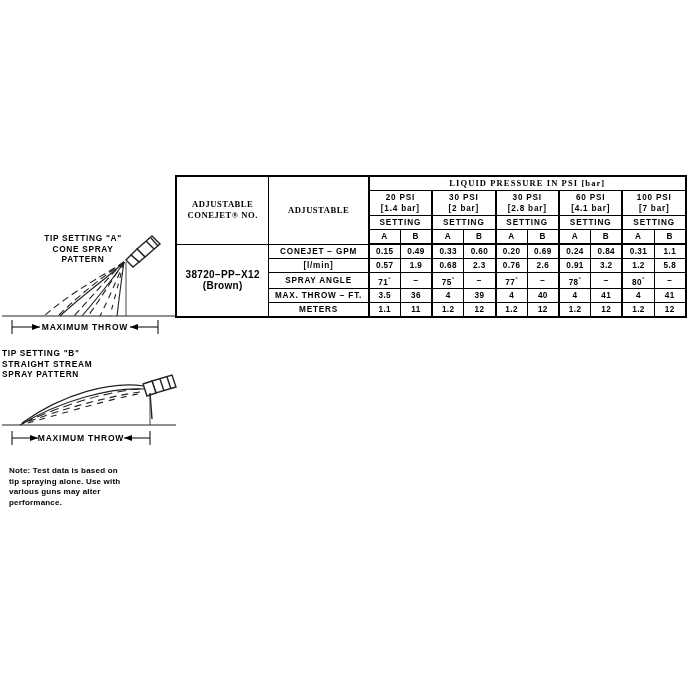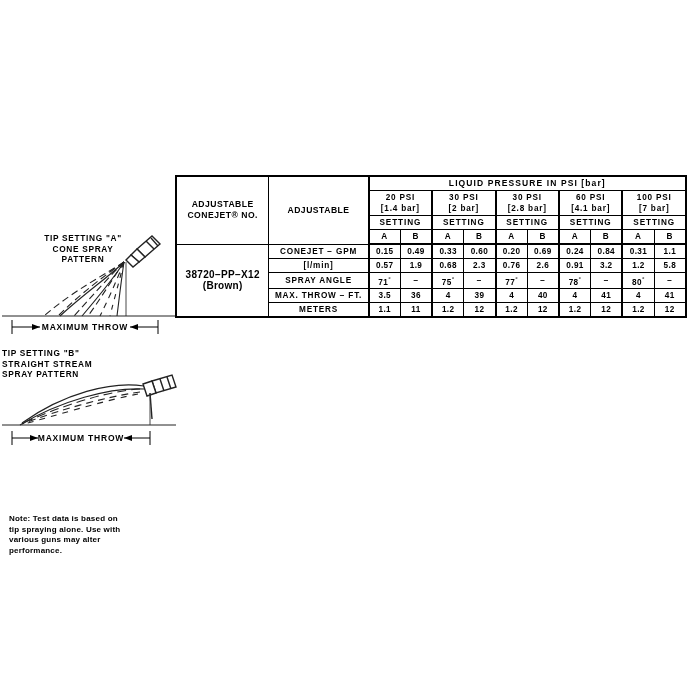--- a/index.html
+++ b/index.html
@@ -51,21 +51,20 @@
   .note {
     position: absolute;
     left: 9px;
     top: 466px;
     width: 170px;
     font-size: 8px;
     font-weight: bold;
     line-height: 10.6px;
     letter-spacing: 0.2px;
     white-space: pre-line;
-    margin-top: 48px;
   }
 
   
   #spec-table {
     position: absolute;
     left: 175px;
     top: 175px;
     width: 512px;
     border-collapse: collapse;
     table-layout: fixed;
@@ -76,21 +75,21 @@
   #spec-table td {
     border: 1px solid #000000;
     padding: 0;
     text-align: center;
     vertical-align: middle;
     height: 13px;
     line-height: 11px;
   }
   #spec-table .outer-left { border-left-width: 2px; text-align: center; }
   #spec-table .outer-right { border-right-width: 2px; }
-  #spec-table .thick-top { border-top-width: 2px; }
+  #spec-table .thick-top { border-top-width: 2px; font-family: Liberation Serif, serif; }
   #spec-table .thick-bottom { border-bottom-width: 2px; }
   #spec-table .grp-left { border-left-width: 2px; }
 
   .cell-id {
     font-size: 10px;
     line-height: 12px;
     white-space: pre-line;
     letter-spacing: 0.3px;
   }
   .cell-head {

